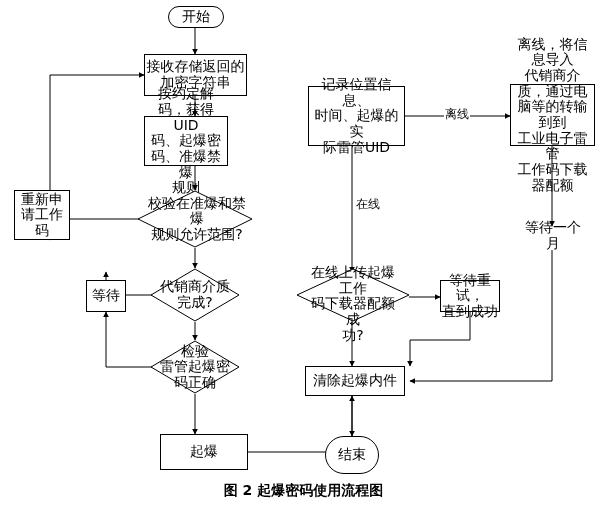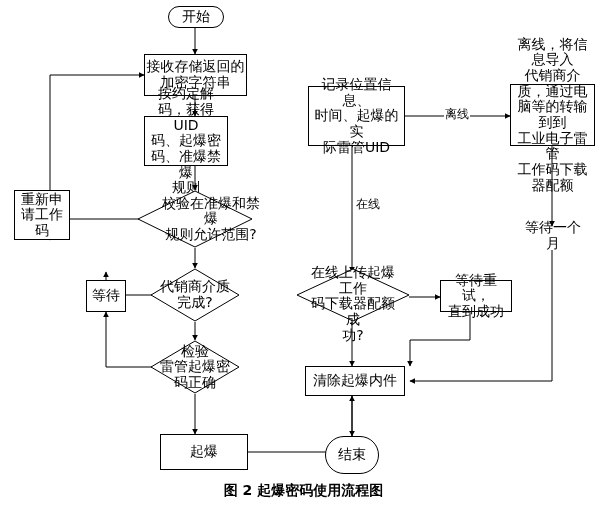--- a/index.html
+++ b/index.html
@@ -133,35 +133,35 @@
   <div class="node rect" style="left:14px; top:190px; width:56px; height:50px;">重新申请工作码</div>
 
   <div class="node rect" style="left:86px; top:280px; width:40px; height:32px;">等待</div>
 
   <div class="node rect" style="left:160px; top:434px; width:88px; height:36px;">起爆</div>
 
   <div class="node rect" style="left:308px; top:86px; width:97px; height:60px;">记录位置信息、
 时间、起爆的实
 际雷管UID</div>
 
-  <div class="node rect" style="left:440px; top:280px; width:72px; height:32px;">等待重试，
+  <div class="node rect" style="left:440px; top:280px; width:60px; height:32px;">等待重试，
 直到成功</div>
 
   <div class="node rect" style="left:510px; top:84px; width:85px; height:62px;">离线，将信息导入
 代销商介质，通过电
 脑等的转输到到
 工业电子雷管
 工作码下载器配额</div>
 
   <div class="node rect" style="left:305px; top:366px; width:100px; height:30px;">清除起爆内件</div>
 
   <svg style="position:absolute; left:137px; top:190px;" width="116" height="58">
     <polygon points="58,1 115,29 58,57 1,29" fill="#ffffff" stroke="#000000" stroke-width="1"></polygon>
   </svg>
-  <div class="node dia" style="left:161px; top:197px; width:100px; height:44px;">校验在准爆和禁爆
+  <div class="node dia" style="left:147px; top:197px; width:100px; height:44px;">校验在准爆和禁爆
 规则允许范围?</div>
 
   <svg style="position:absolute; left:150px; top:268px;" width="90" height="54">
     <polygon points="45,1 89,27 45,53 1,27" fill="#ffffff" stroke="#000000" stroke-width="1"></polygon>
   </svg>
   <div class="node dia" style="left:158px; top:275px; width:74px; height:40px;">代销商介质
 完成?</div>
 
   <svg style="position:absolute; left:150px; top:340px;" width="90" height="54">
     <polygon points="45,1 89,27 45,53 1,27" fill="#ffffff" stroke="#000000" stroke-width="1"></polygon>

